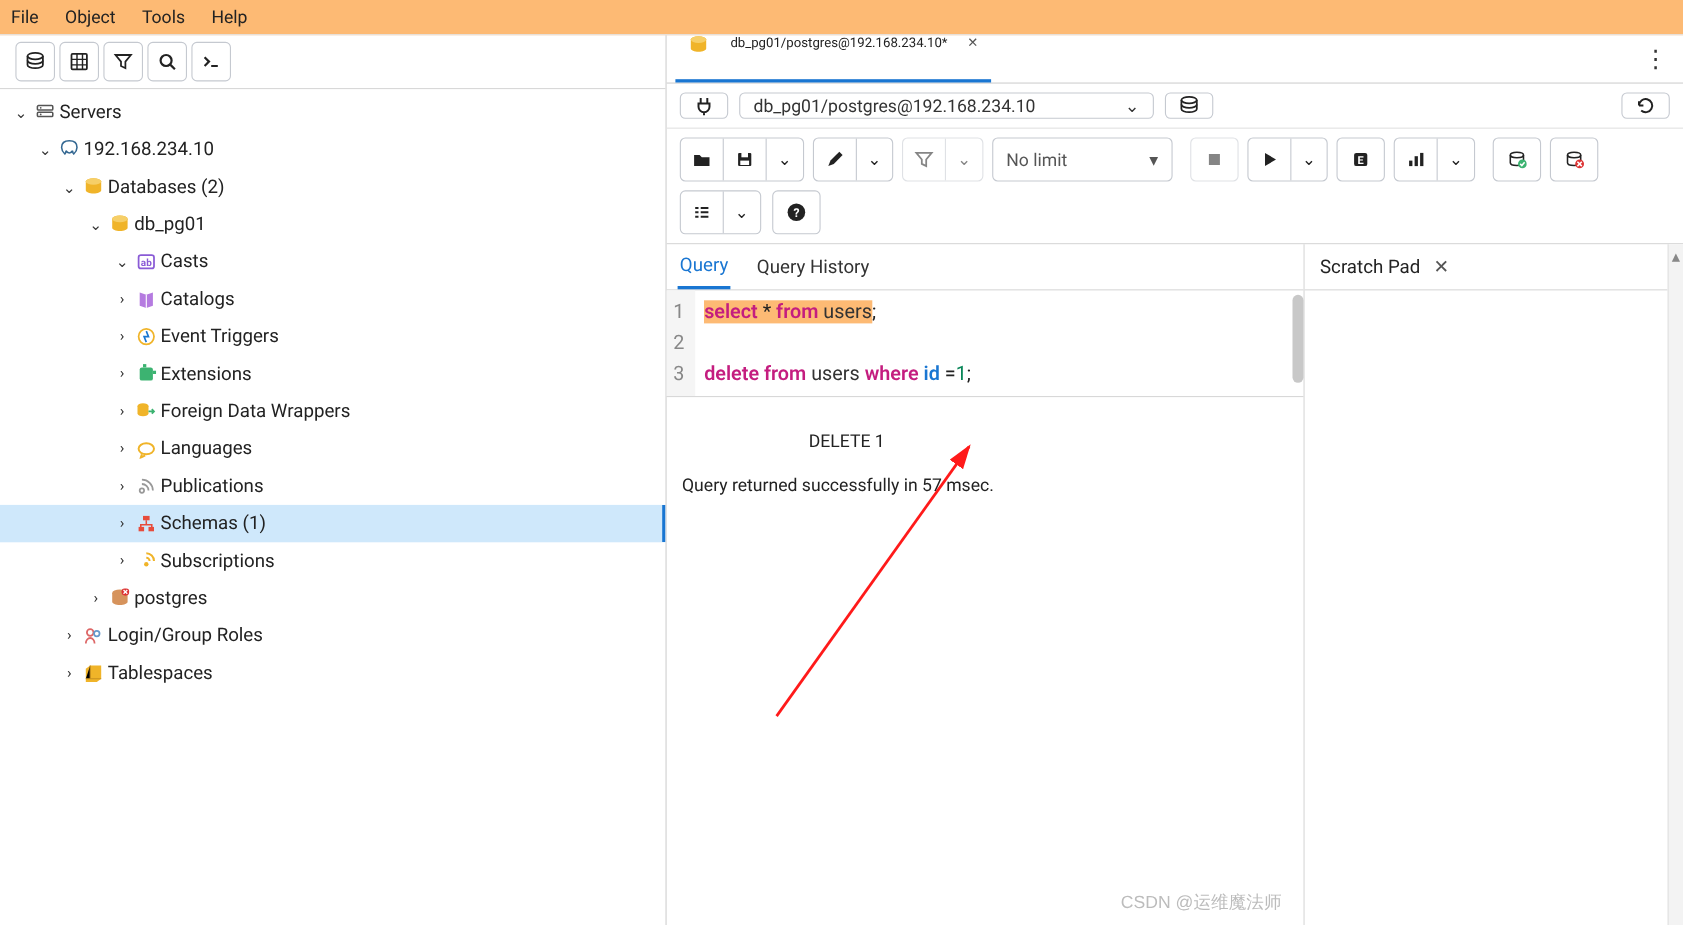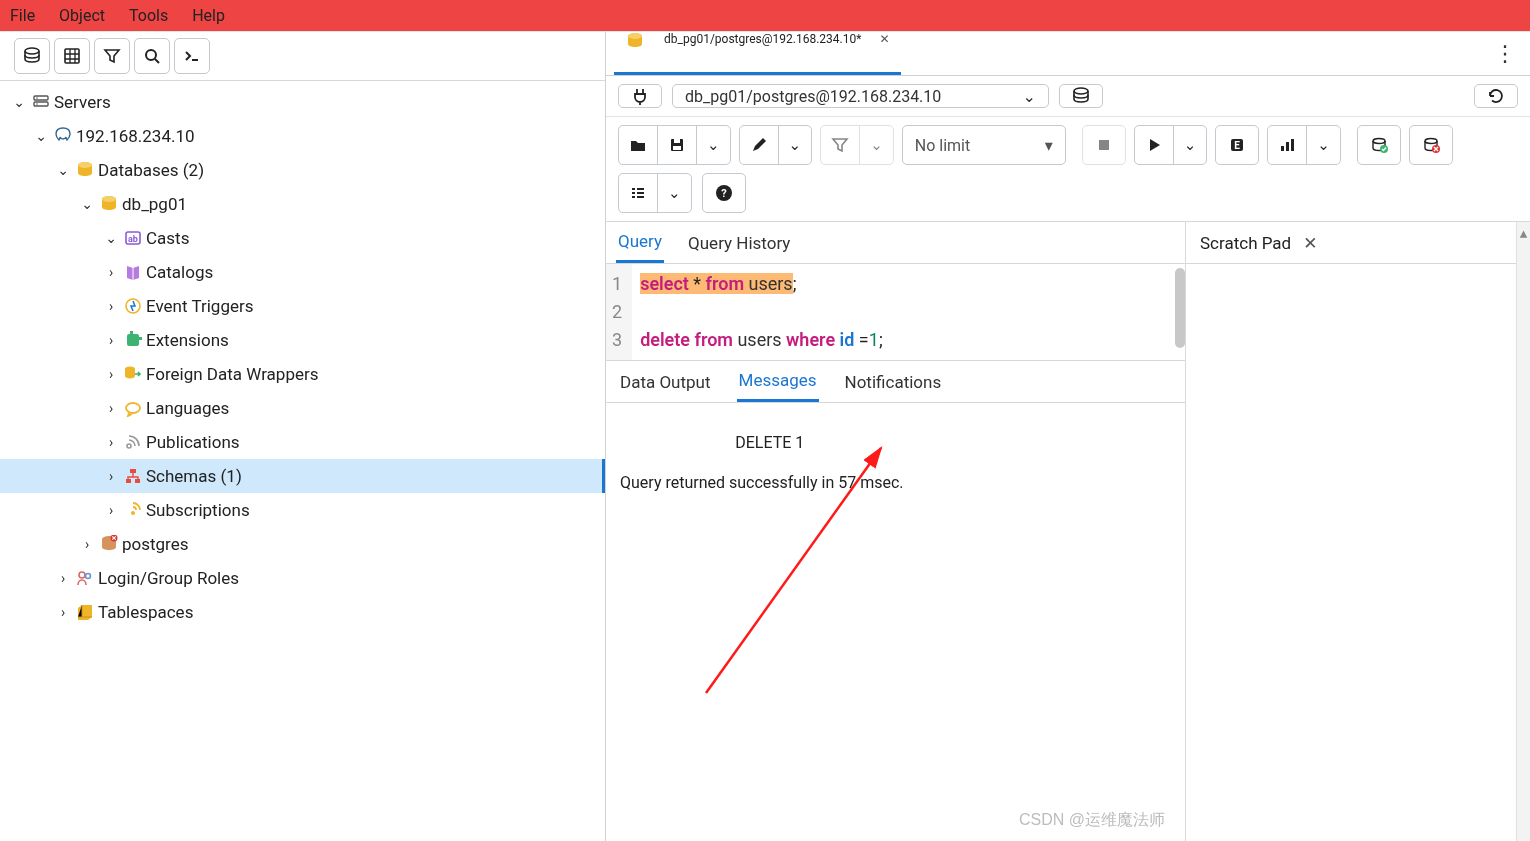--- a/index.html
+++ b/index.html
@@ -1,18 +1,18 @@
 <!DOCTYPE html>
 <html><head>
 <meta charset="utf-8">
 <style>
 * { box-sizing: border-box; margin:0; padding:0; font-family: -apple-system, BlinkMacSystemFont, "Segoe UI", Roboto, sans-serif; }
 body { background:#fff; color:#222; font-size:15px; overflow:hidden; }
 .app { display:flex; flex-direction:column; height:841px; width:1530px; }
-.menubar { display:flex; gap:24px; padding:6px 10px; border-bottom:1px solid #e5e5e5; background:#ef4444; font-size:16px; }
+.menubar { display:flex; gap:24px; padding:6px 10px; border-bottom:1px solid #e5e5e5; background:#fdba74; font-size:16px; }
 .menubar span { cursor:pointer; }
 .main { display:flex; flex:1; min-height:0; }
 
 
 .left { width:606px; border-right:1px solid #d0d0d0; display:flex; flex-direction:column; }
 .panel-header { display:flex; align-items:center; padding:6px 10px; border-bottom:1px solid #d8d8d8; }
 .panel-title { flex:1; font-size:17px; color:#222; }
 .icon-btn { width:36px; height:36px; border:1px solid #c5c9d0; border-radius:5px; display:flex; align-items:center; justify-content:center; margin-left:4px; cursor:pointer; background:#fff; }
 .icon-btn svg { width:18px; height:18px; fill:#222; }
 .tree { flex:1; overflow:auto; padding:4px 0 10px 0; }
@@ -539,25 +539,20 @@
                 <div>2</div>
                 <div>3</div>
             </div>
             <div class="code">
               <div class="codeline"><span class="sel"><span class="kw">select</span><span> * </span><span class="kw">from</span><span class="ident"> users</span></span><span>;</span></div>
               <div class="codeline"></div>
               <div class="codeline"><span class="kw">delete</span><span class="kw"> from</span><span class="ident"> users </span><span class="kw">where</span><span class="kw2"> id </span><span>=</span><span class="num">1</span><span>;</span></div>
             </div>
             <div class="scroll-thumb"></div>
           </div>
-          <div class="out-tabs">
-            <div class="subtab">Data Output</div>
-            <div class="subtab active">Messages</div>
-            <div class="subtab">Notifications</div>
-          </div>
           <div class="msgs">
             <span>DELETE 1
 
 Query returned successfully in 57 msec.</span>
             <svg class="arrow" style="left:80px; top:30px;" width="220" height="280">
               <defs>
                   <marker id="ah" markerWidth="10" markerHeight="10" refX="8" refY="3" orient="auto">
                     <path d="M0,0 L0,6 L9,3 z" fill="#ff1a1a"></path>
                   </marker>
                 </defs>

